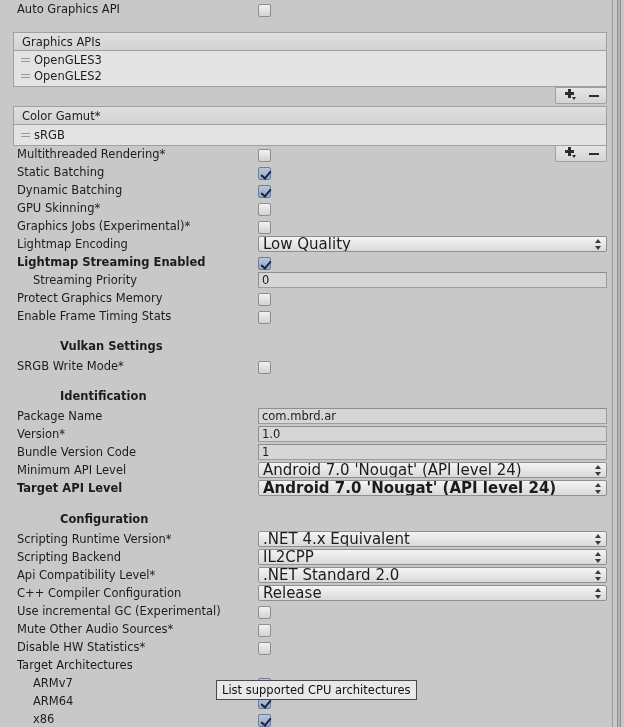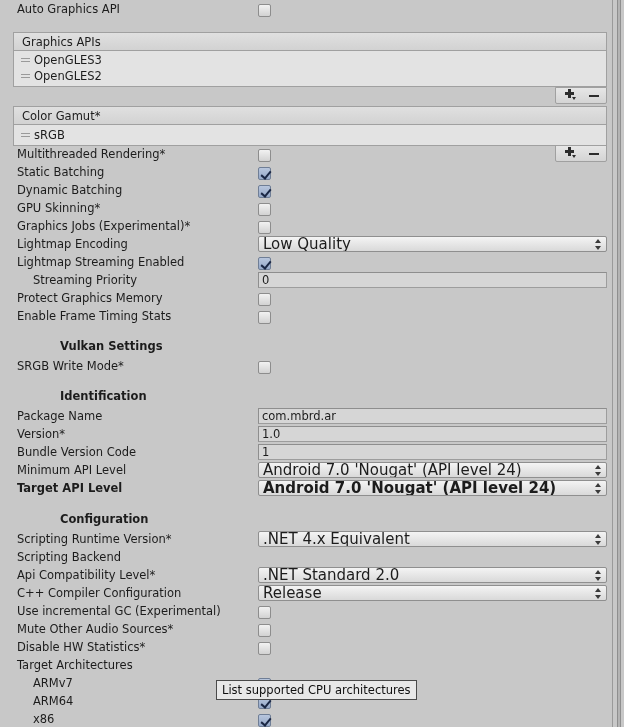--- a/index.html
+++ b/index.html
@@ -241,21 +241,21 @@
           <span class="ctl" style="top: 3px;"><span class="cb"></span></span>
         </div>
         <div class="row" style="position: absolute; left: 0px; top: 72px; width: 612px;">
           <span class="lbl">Graphics Jobs (Experimental)*</span>
           <span class="ctl" style="top: 3px;"><span class="cb"></span></span>
         </div>
         <div class="row" style="position: absolute; left: 0px; top: 90px; width: 612px;">
           <span class="lbl">Lightmap Encoding</span>
           <div class="dd" style="top: 1px;"><span>Low Quality</span><span class="arrows"></span></div>
         </div>
-        <div class="row" style="position: absolute; left: 0px; top: 108px; width: 612px;">
+        <div class="row" style="position: absolute; left: 0px; top: 108px; width: 612px; font-weight: bold;">
           <span class="lbl">Lightmap Streaming Enabled</span>
           <span class="ctl" style="top: 3px;"><span class="cb on"></span></span>
         </div>
         <div class="row" style="position: absolute; left: 0px; top: 126px; width: 612px;">
           <span class="lbl indent">Streaming Priority</span>
           <div class="tf" style="top: 1px;">0</div>
         </div>
         <div class="row" style="position: absolute; left: 0px; top: 144px; width: 612px;">
           <span class="lbl">Protect Graphics Memory</span>
           <span class="ctl" style="top: 3px;"><span class="cb"></span></span>
@@ -305,20 +305,21 @@
     <div class="section" style="position:absolute; left:0; top:510px; width:612px;">
       <span class="t">Configuration</span>
     </div>
     <div id="configuration-rows" style="position:absolute; left:0; top:530px; width:612px;">
         <div class="row" style="position: absolute; left: 0px; top: 0px; width: 612px;">
           <span class="lbl">Scripting Runtime Version*</span>
           <div class="dd" style="top: 1px;"><span>.NET 4.x Equivalent</span><span class="arrows"></span></div>
         </div>
         <div class="row" style="position: absolute; left: 0px; top: 18px; width: 612px;">
           <span class="lbl">Scripting Backend</span>
+          <div class="dd" style="top: 1px;"><span>IL2CPP</span><span class="arrows"></span></div>
         </div>
         <div class="row" style="position: absolute; left: 0px; top: 36px; width: 612px;">
           <span class="lbl">Api Compatibility Level*</span>
           <div class="dd" style="top: 1px;"><span>.NET Standard 2.0</span><span class="arrows"></span></div>
         </div>
         <div class="row" style="position: absolute; left: 0px; top: 54px; width: 612px;">
           <span class="lbl">C++ Compiler Configuration</span>
           <div class="dd" style="top: 1px;"><span>Release</span><span class="arrows"></span></div>
         </div>
         <div class="row" style="position: absolute; left: 0px; top: 72px; width: 612px;">

